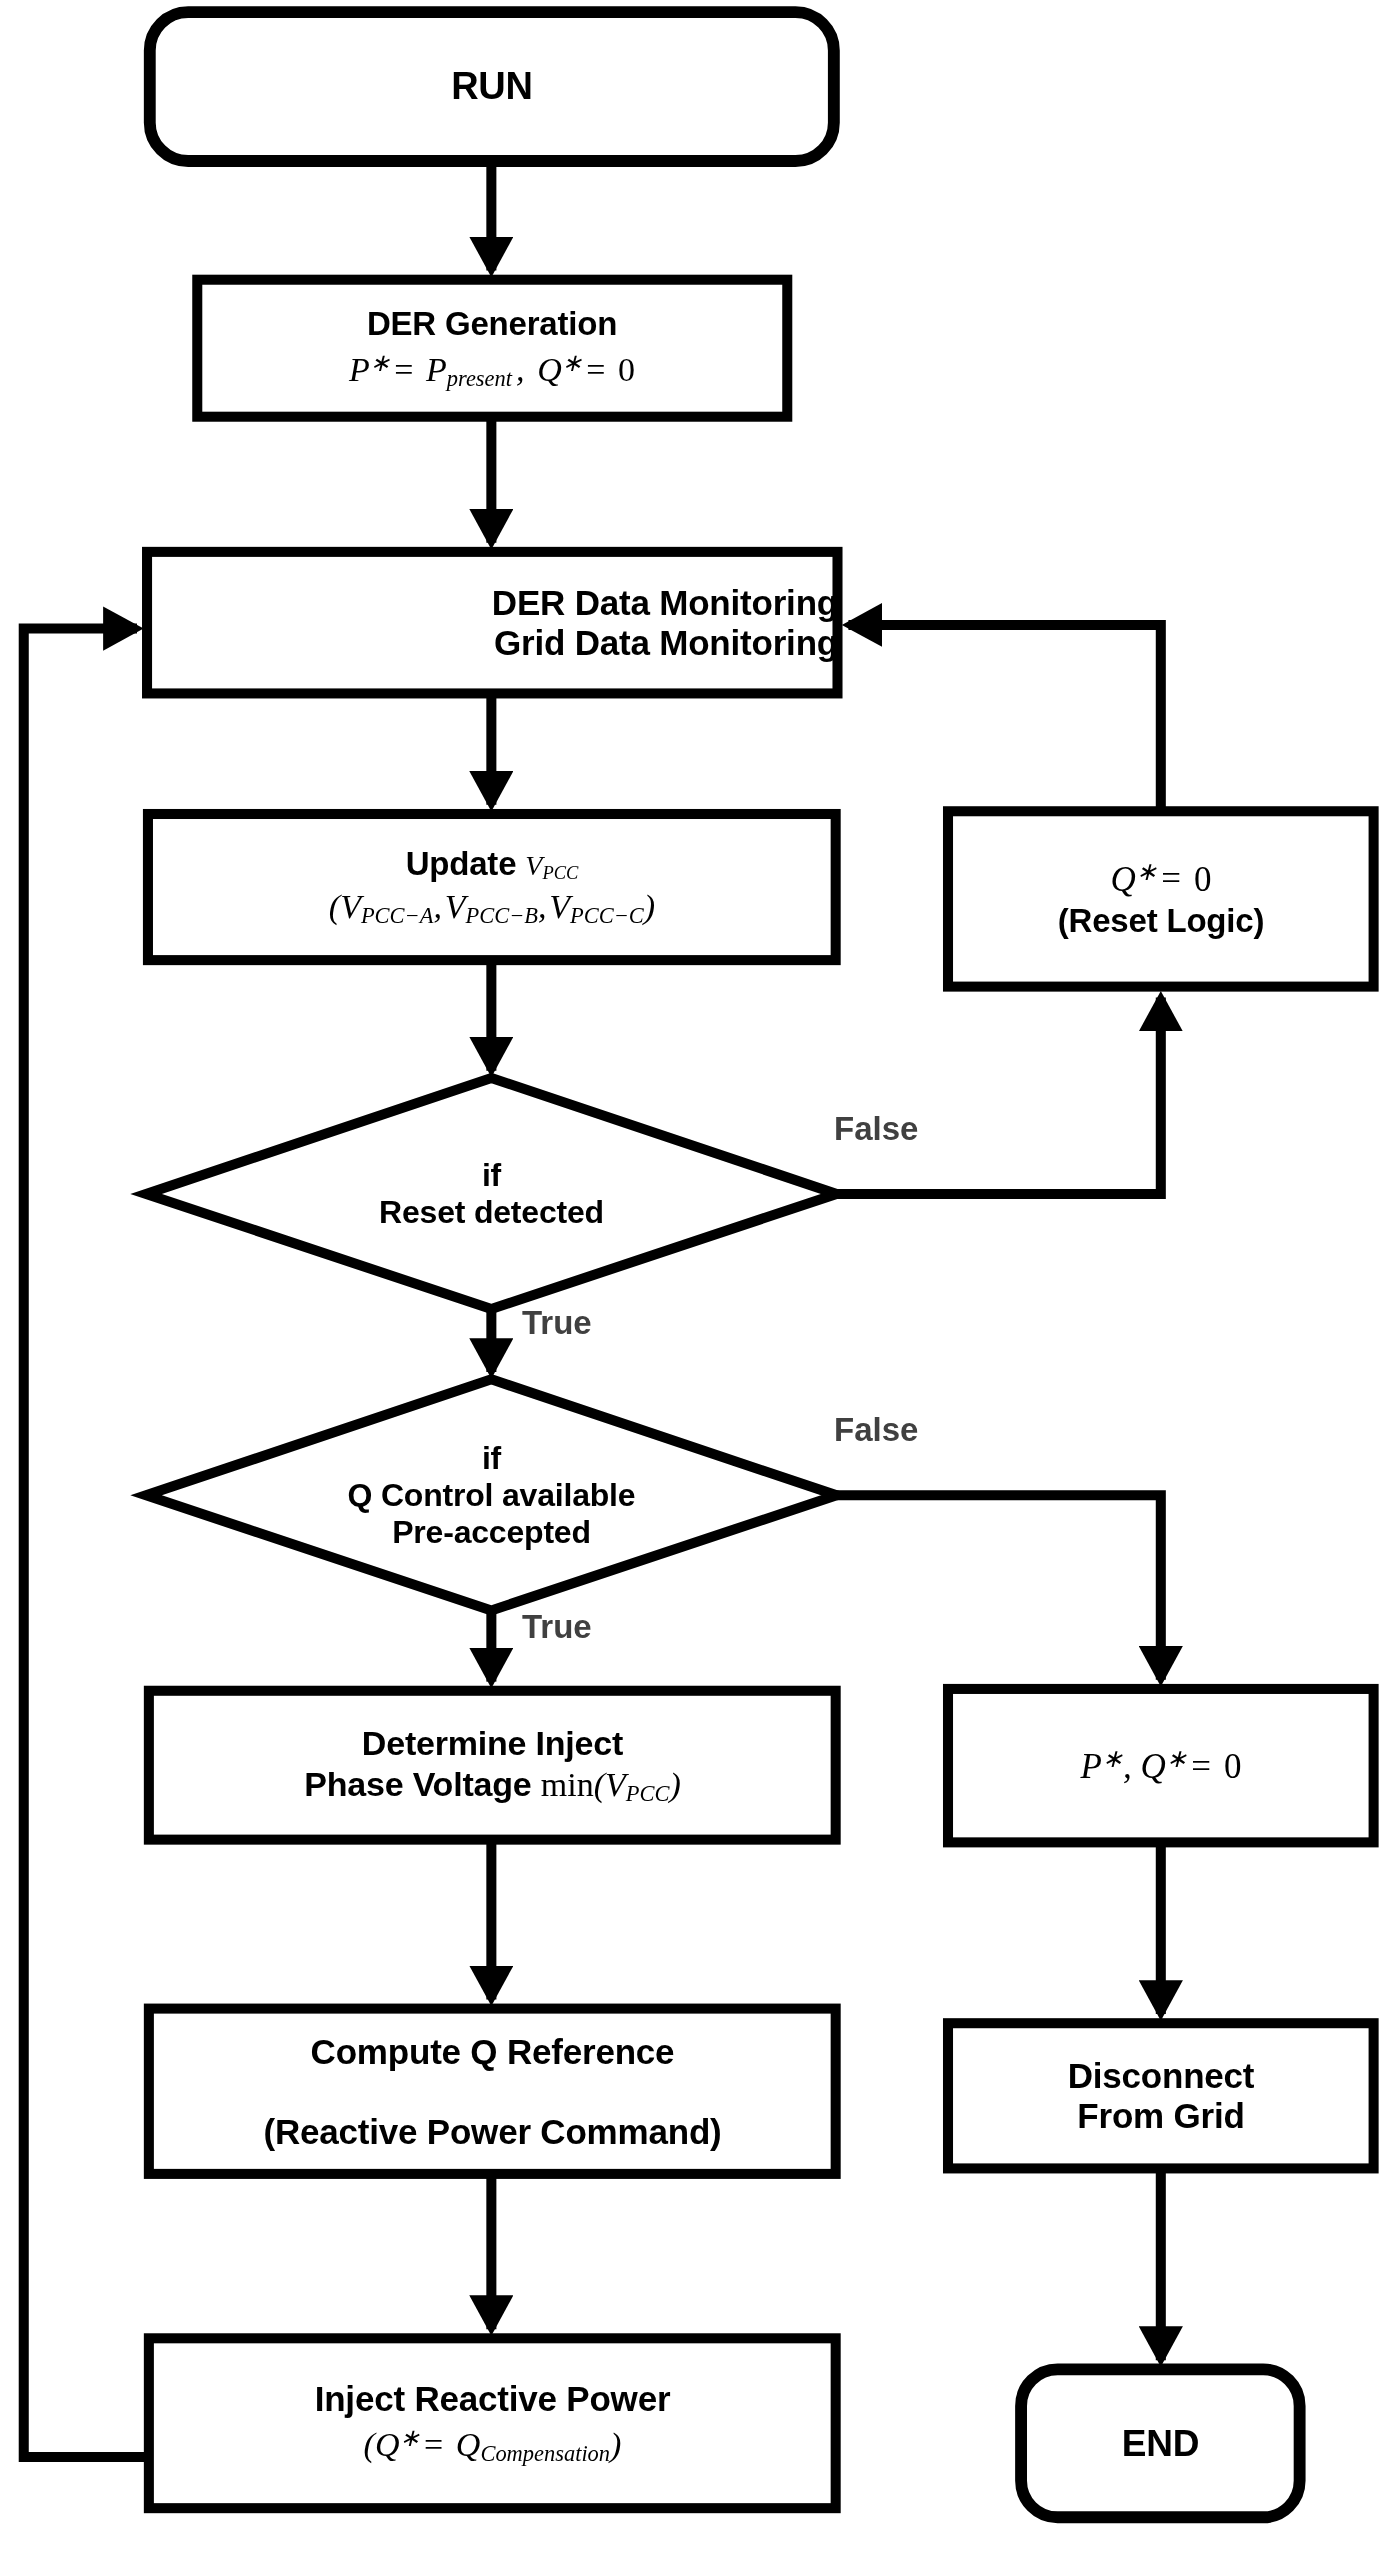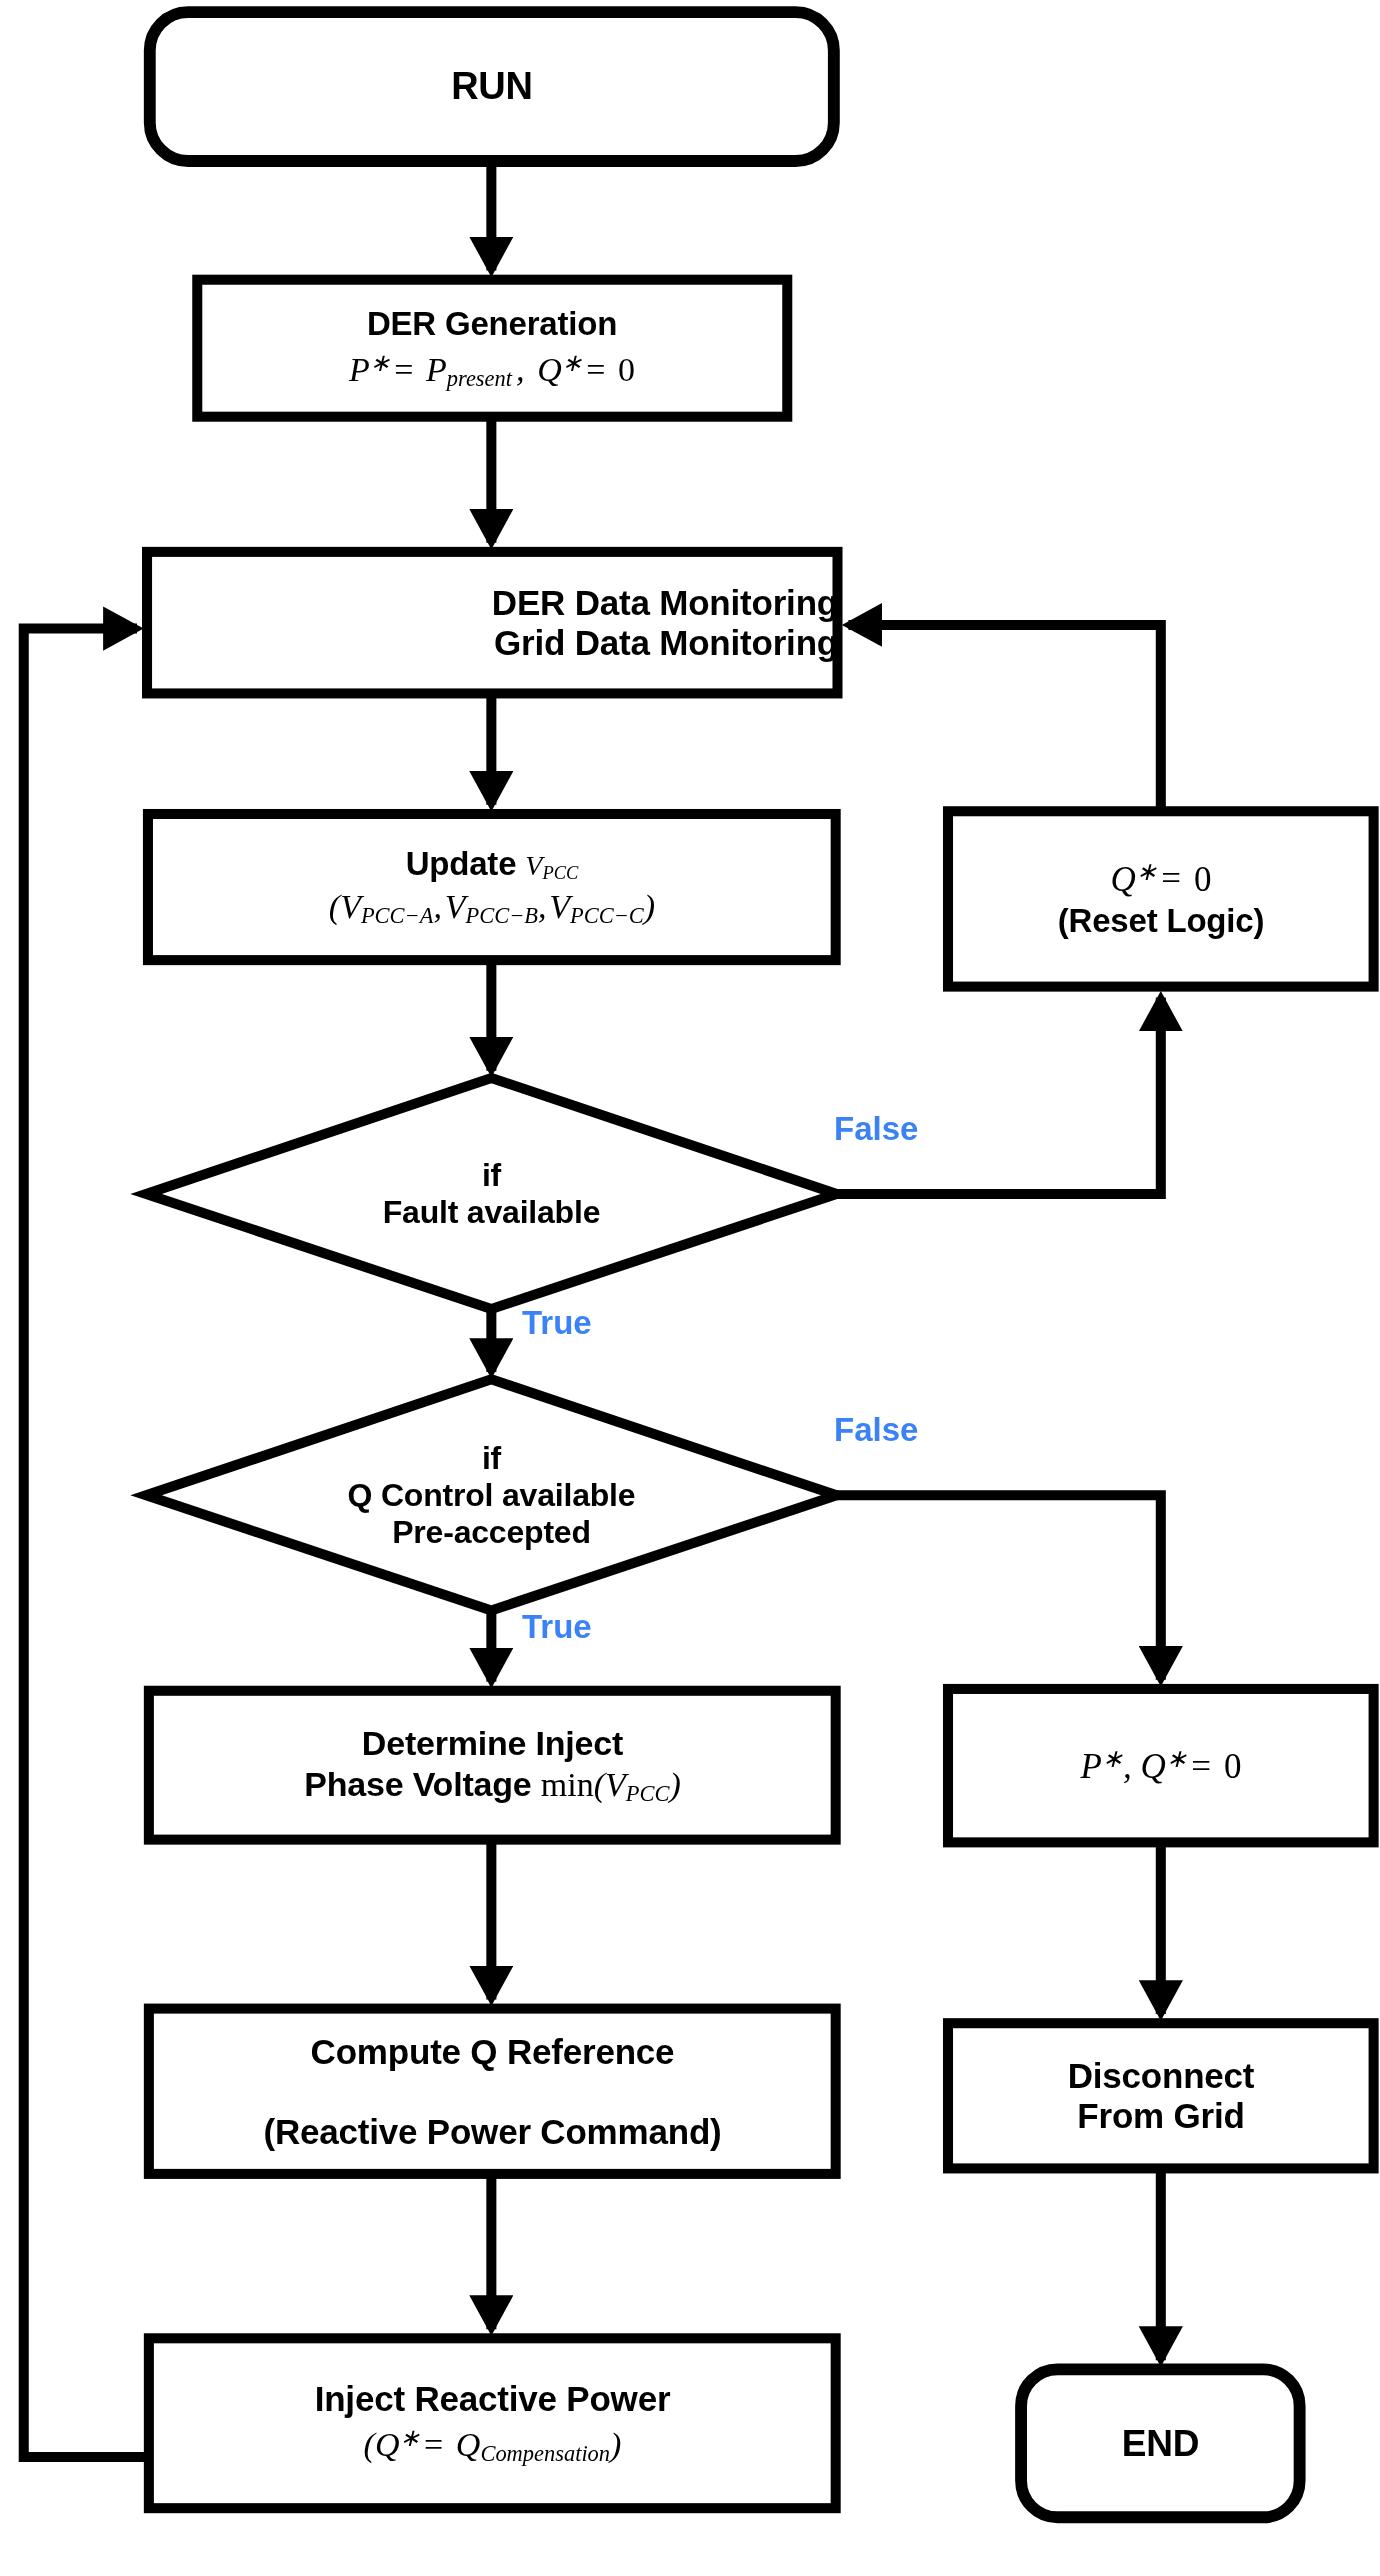--- a/index.html
+++ b/index.html
@@ -77,21 +77,21 @@
     font-size: 0.72em;
     vertical-align: 0.42em;
   }
   .eq {
     font-style: normal;
     padding: 0 0.12em;
   }
   .branch-label {
     position: absolute;
     font-weight: bold;
-    color: #3b82f6;
+    color: #404040;
     white-space: nowrap;
   }
 </style>
 </head>
 <body>
 
 <div id="stage">
 
   <svg id="flow" viewBox="0 0 1511 2820">
     <defs>
@@ -182,21 +182,21 @@
 
   <div class="node-text" style="left:948px; top:811px; width:426px; height:175px; font-size:33px;">
     <div class="mathrow" style="font-size:35px;">
       <span>Q</span><sup>∗</sup><span class="eq">=</span>&nbsp;<span class="up">0</span>
     </div>
     <div class="t-bold" style="margin-top:2.7px;">(Reset Logic)</div>
   </div>
 
   <div class="node-text" style="left:274px; top:1133px; width:435px; height:122px; font-size:32px;">
     <div class="t-bold">if</div>
-    <div class="t-bold">Fault available</div>
+    <div class="t-bold">Reset detected</div>
   </div>
 
   <div class="node-text" style="left:256px; top:1411px; width:471px; height:168px; font-size:32px;">
     <div class="t-bold">if</div>
     <div class="t-bold">Q Control available</div>
     <div class="t-bold">Pre-accepted</div>
   </div>
 
   <div class="node-text" style="left:149px; top:1691px; width:687px; height:149px; font-size:34px;">
     <div class="t-bold">Determine Inject</div>

